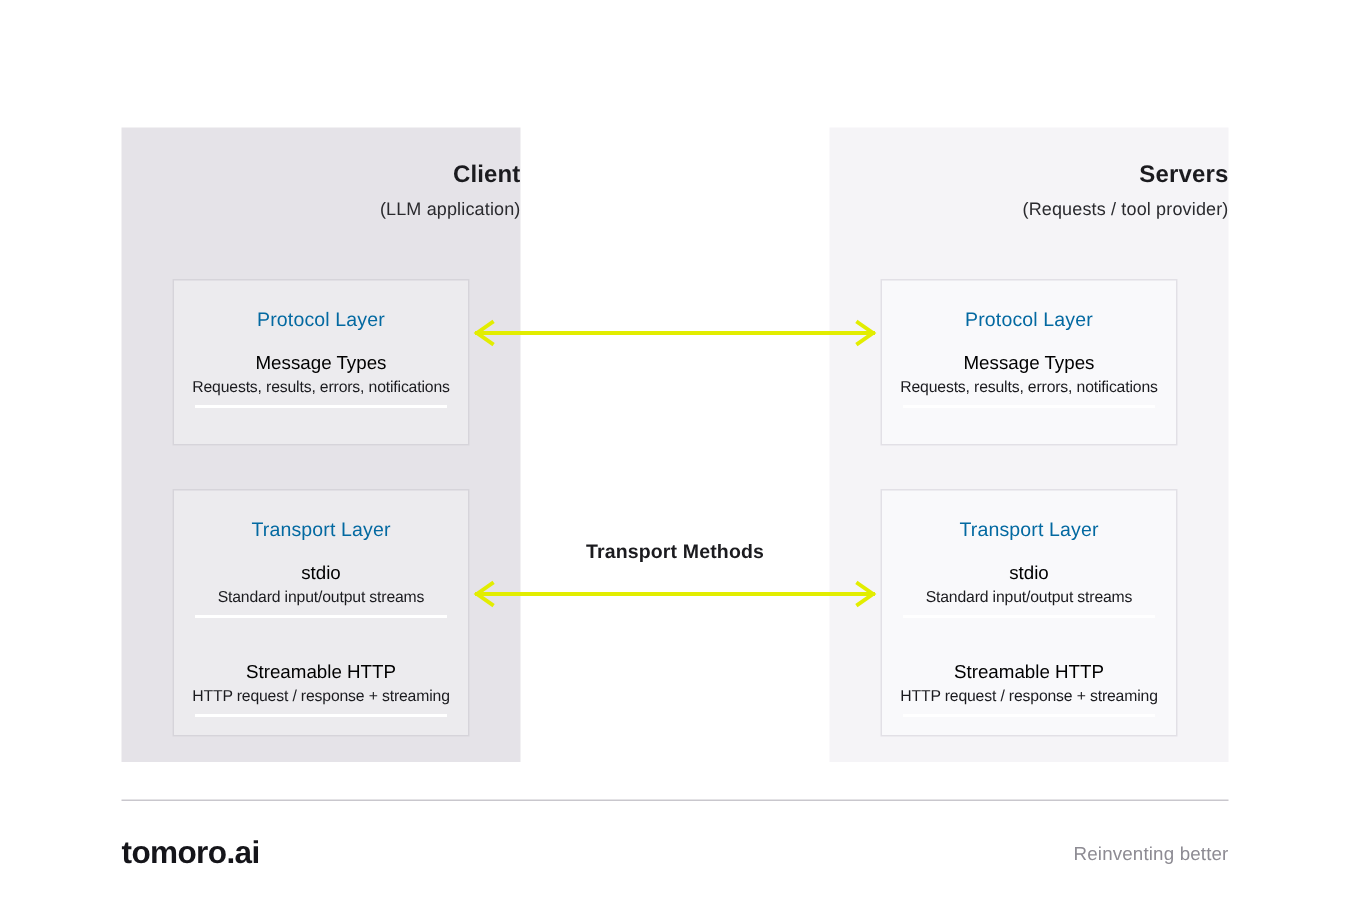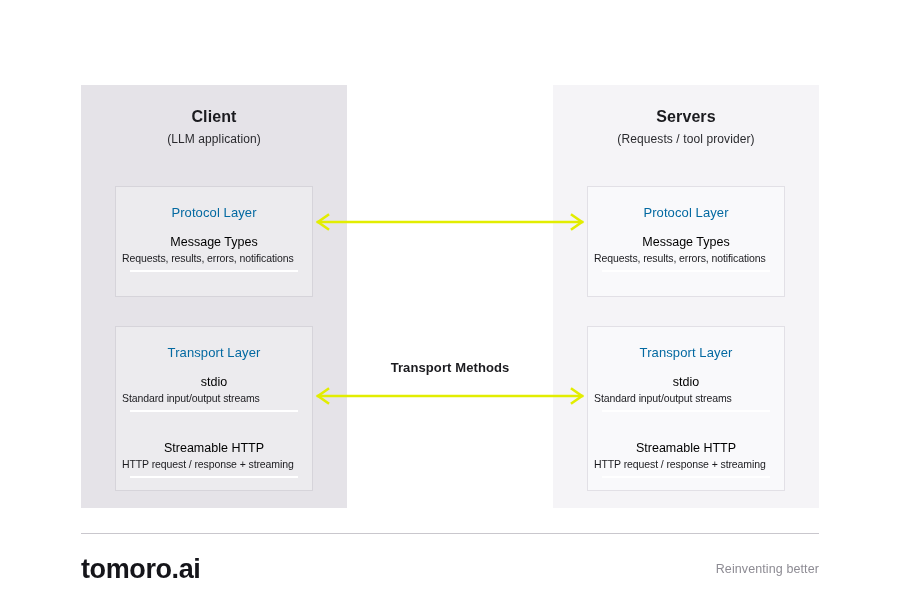--- a/index.html
+++ b/index.html
@@ -9,21 +9,21 @@
     font-family: "Liberation Sans", sans-serif;
     overflow: hidden;
   }
   .canvas { position: relative; width: 900px; height: 600px; background: #fff; }
 
   
   .panel { position: absolute; top: 85px; width: 266px; height: 423px; }
   .panel-client  { left: 81px;  background: #e5e3e8; }
   .panel-servers { left: 553px; background: #f5f4f7; }
 
-  .panel-head { position: absolute; top: 22px; left: 0; right: 0; text-align: center; }
+  .panel-head { position: absolute; top: 22px; left: 0; right: 0; text-align: right; }
   .panel-title {
     font-size: 16px; font-weight: 700; color: #1b1b1f;
     letter-spacing: .1px; line-height: 20px;
   }
   .panel-sub {
     font-size: 12px; color: #2a2a2e; line-height: 18px; margin-top: 3px;
     letter-spacing: .1px;
   }
 
   
@@ -37,21 +37,21 @@
 
   .card-title {
     text-align: center; font-size: 13px; font-weight: 400;
     color: #0369a1; margin-top: 18px; letter-spacing: .1px;
   }
   .block { margin-top: 14px; padding: 0 6px; }
   .block-main {
     text-align: center; font-size: 12.5px; color: #000000; line-height: 16px;
   }
   .block-desc {
-    text-align: left; font-size: 10.5px; color: #1b1b1f; line-height: 15px;
+    text-align: center; font-size: 10.5px; color: #1b1b1f; line-height: 15px;
     margin-top: 1px; letter-spacing: -.1px;
   }
   .rule { height: 2px; background: #ffffff; margin: 4px 8px 0 8px; }
 
   
   .connector { position: absolute; left: 310px; width: 280px; }
   .conn-1 { top: 212px; }
   .conn-2 { top: 360px; }
   .conn-label {
     text-align: center; font-size: 13px; font-weight: 700;
@@ -59,21 +59,21 @@
   }
   .conn-arrow { display: block; width: 280px; height: 20px; }
 
   
   .footer-divider {
     position: absolute; left: 81px; top: 533px; width: 738px; height: 1px;
     background: #c9c7cd;
   }
   .logo {
     position: absolute; left: 81px; top: 556px;
-    font-size: 27px; font-weight: 700; color: #15151a;
+    font-size: 21px; font-weight: 700; color: #15151a;
     letter-spacing: -.4px; line-height: 26px;
   }
   .tagline {
     position: absolute; right: 81px; top: 560px;
     font-size: 12.5px; color: #8d8b93; letter-spacing: .1px; line-height: 18px;
   }
 </style>
 </head>
 <body>
 

